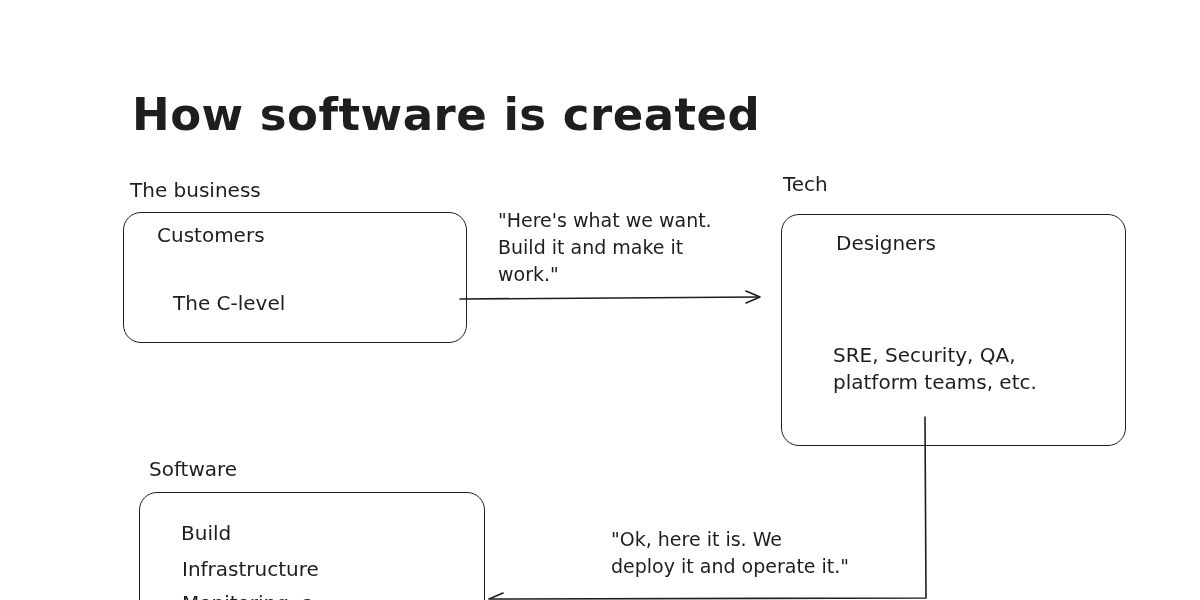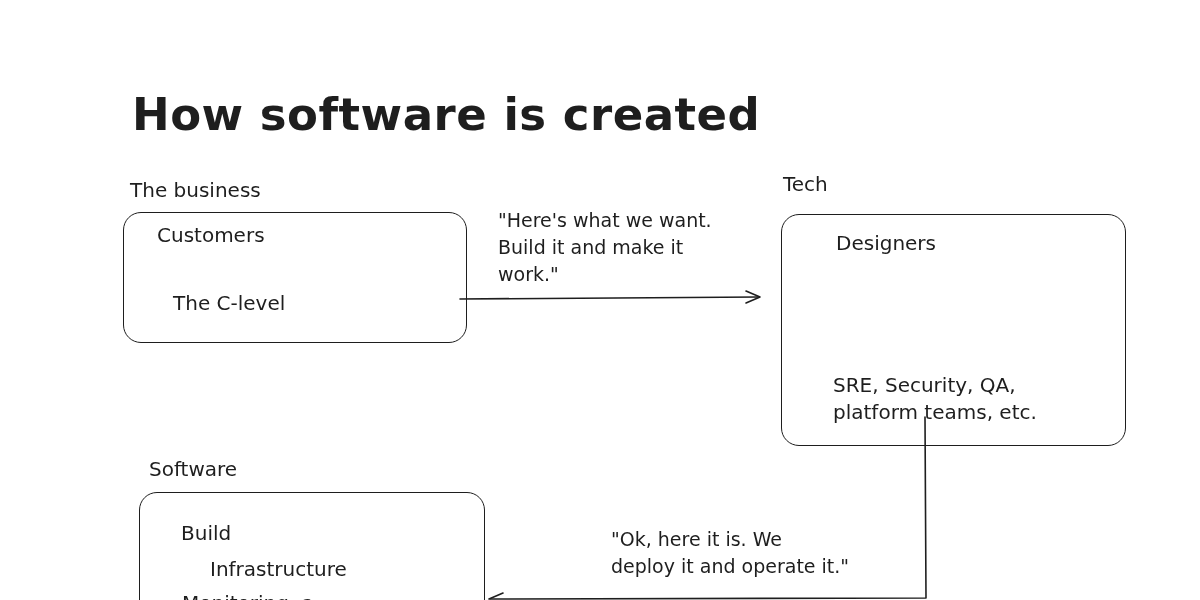--- a/index.html
+++ b/index.html
@@ -24,28 +24,28 @@
   <div class="item" style="left:38px; top:78px;margin-left:11px;">The C-level</div>
 </div>
 
 <div class="abs quote" style="left:498px; top:207px;">"Here's what we want.
 Build it and make it
 work."</div>
 
 <div class="abs label" style="left:783px; top:172px;">Tech</div>
 <div class="abs box" style="left:781px; top:214px; width:345px; height:232px;">
   <div class="item" style="left:54px; top:16px;">Designers</div>
-  <div class="item" style="left:51px; top:127px; white-space:pre; line-height:27px;margin-top:30px;">SRE, Security, QA,
+  <div class="item" style="left:51px; top:127px; white-space:pre; line-height:27px;">SRE, Security, QA,
 platform teams, etc.</div>
 </div>
 
 <div class="abs label" style="left:149px; top:457px;text-align:right;">Software</div>
 <div class="abs box" style="left:139px; top:492px; width:346px; height:160px;">
   <div class="item" style="left:41px; top:28px;">Build</div>
-  <div class="item" style="left:42px; top:64px;margin-left:28px;">Infrastructure</div>
+  <div class="item" style="left:42px; top:64px;">Infrastructure</div>
   <div class="item" style="left:42px; top:98px;">Monitoring, a...</div>
 </div>
 
 <div class="abs quote" style="left:611px; top:526px;">"Ok, here it is. We
 deploy it and operate it."</div>
 
 <svg class="lines" width="1200" height="600" viewBox="0 0 1200 600">
   <g fill="none" stroke="#1e1e1e" stroke-width="1.6" stroke-linecap="round" stroke-linejoin="round">
     <g>
       <path d="M460 299 L759 297"></path>

